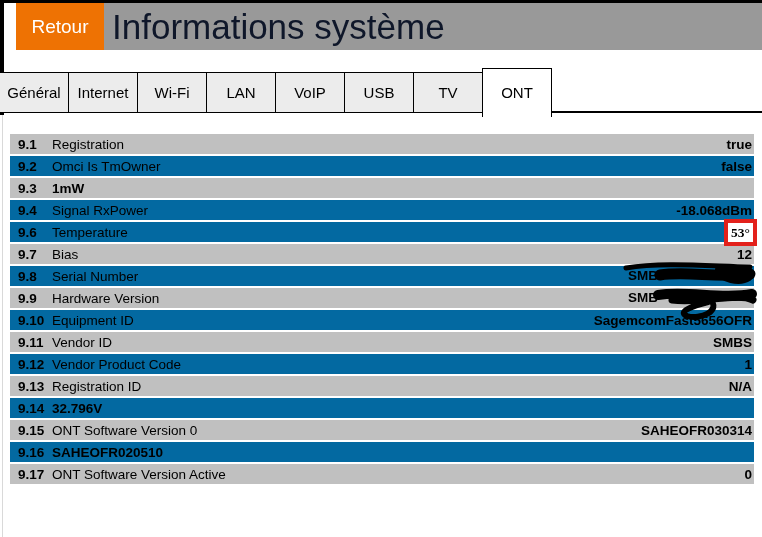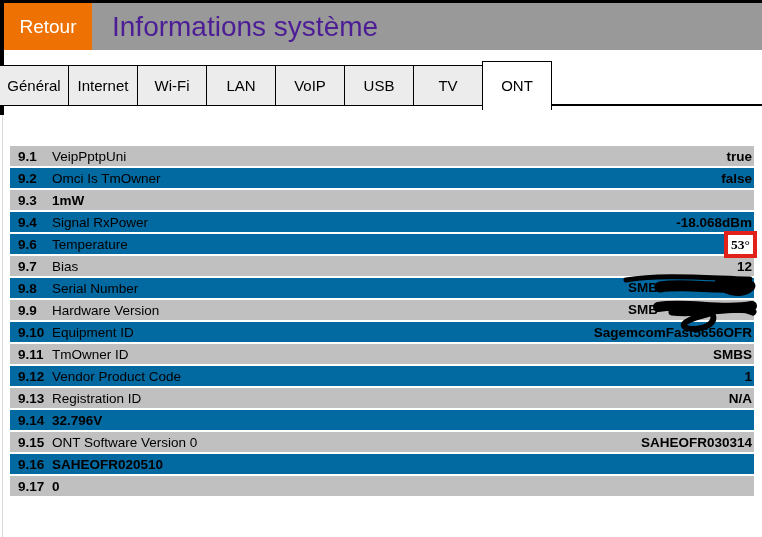--- a/index.html
+++ b/index.html
@@ -9,48 +9,48 @@
     -webkit-font-smoothing:antialiased;
   }
   .page { position:absolute; inset:0; }
 
   
   .top-border   { position:absolute; top:0; left:0; width:762px; height:3px; background:#000; }
   .left-border-dark  { position:absolute; top:0; left:0; width:4px; height:115px; background:#000; }
   .left-border-light { position:absolute; top:115px; left:2px; width:1px; height:422px; background:#d9d9d9; }
 
   
-  .header { position:absolute; top:3px; left:4px; right:0; height:47px; display:flex;border-radius:12px; }
+  .header { position:absolute; top:3px; left:16px; right:0; height:47px; display:flex;border-radius:12px; }
   .back-btn {
     width:88px; height:47px; border:none; cursor:pointer;
     background:var(--accent-orange,#ee7203); color:#fff;
     font-family:inherit; font-size:19px; line-height:47px; text-align:center; padding:0;
   }
   .title-bar {
-    flex:1; background:var(--header-gray,#999999); color:#4c1d95;
-    font-size:28px; line-height:47px; padding-left:20px; white-space:nowrap;
+    flex:1; background:var(--header-gray,#999999); color:#0f172a;
+    font-size:35px; line-height:47px; padding-left:8px; white-space:nowrap;
   }
 
   
-  .tabs { position:absolute; top:65px; left:0; width:690px; height:46px; }
+  .tabs { position:absolute; top:72px; left:0; width:690px; height:46px; }
   .tab-underline { position:absolute; top:39px; left:0; width:762px; height:2px; background:#000; }
   .tab {
     position:relative; display:inline-block; box-sizing:border-box; vertical-align:top;
     width:70px; height:41px; margin-left:-1px; cursor:pointer;
     background:var(--tab-inactive-bg,#ececec); border:1px solid #000;
     font-size:15px; color:#000; text-align:center; line-height:39px; z-index:1;
   }
   .tab:first-of-type { margin-left:10px; }
   .tab.active {
     background:#fff; height:49px; margin-top:-4px; line-height:47px;
     border-bottom:none; z-index:2;
   }
 
   
-  .table { position:absolute; top:146px; left:10px; width:744px; }
+  .table { position:absolute; top:134px; left:10px; width:744px; }
   .row {
     display:flex; align-items:center; height:20px; margin-bottom:2px;
     padding:0 2px 0 8px; font-size:13.5px; color:#000; box-sizing:border-box;
   }
   .row.odd  { background:var(--row-stripe-gray,#c0c0c0); }
   .row.even { background:#0369a1; }
   .cell-num   { width:34px; font-weight:bold; flex:0 0 auto; }
   .cell-label { flex:1 1 auto; white-space:nowrap; }
   .cell-value { flex:0 0 auto; font-weight:bold; text-align:left; white-space:nowrap; }
 
@@ -80,21 +80,21 @@
 
   <nav class="tabs">
     <div class="tab-underline"></div>
     
   <div class="tab">Général</div><div class="tab">Internet</div><div class="tab">Wi-Fi</div><div class="tab">LAN</div><div class="tab">VoIP</div><div class="tab">USB</div><div class="tab">TV</div><div class="tab active">ONT</div></nav>
 
   <main class="table">
 
   <div class="row odd">
         <span class="cell-num">9.1</span>
-        <span class="cell-label">VeipPptpUni</span>
+        <span class="cell-label">Registration</span>
         <span class="cell-value"><span>true</span></span>
       </div>
       <div class="row even">
         <span class="cell-num">9.2</span>
         <span class="cell-label">Omci Is TmOwner</span>
         <span class="cell-value"><span>false</span></span>
       </div>
       <div class="row odd">
         <span class="cell-num">9.3</span>
         <span class="cell-value"><span>1mW</span></span>
@@ -136,21 +136,21 @@
             </g>
           </svg></span>
       </div>
       <div class="row even">
         <span class="cell-num">9.10</span>
         <span class="cell-label">Equipment ID</span>
         <span class="cell-value"><span>SagemcomFast5656OFR</span></span>
       </div>
       <div class="row odd">
         <span class="cell-num">9.11</span>
-        <span class="cell-label">TmOwner ID</span>
+        <span class="cell-label">Vendor ID</span>
         <span class="cell-value"><span>SMBS</span></span>
       </div>
       <div class="row even">
         <span class="cell-num">9.12</span>
         <span class="cell-label">Vendor Product Code</span>
         <span class="cell-value"><span>1</span></span>
       </div>
       <div class="row odd">
         <span class="cell-num">9.13</span>
         <span class="cell-label">Registration ID</span>
@@ -164,16 +164,17 @@
         <span class="cell-num">9.15</span>
         <span class="cell-label">ONT Software Version 0</span>
         <span class="cell-value"><span>SAHEOFR030314</span></span>
       </div>
       <div class="row even">
         <span class="cell-num">9.16</span>
         <span class="cell-value"><span>SAHEOFR020510</span></span>
       </div>
       <div class="row odd">
         <span class="cell-num">9.17</span>
+        <span class="cell-label">ONT Software Version Active</span>
         <span class="cell-value"><span>0</span></span>
       </div>
     </main>
 </div>
 
 </body></html>

